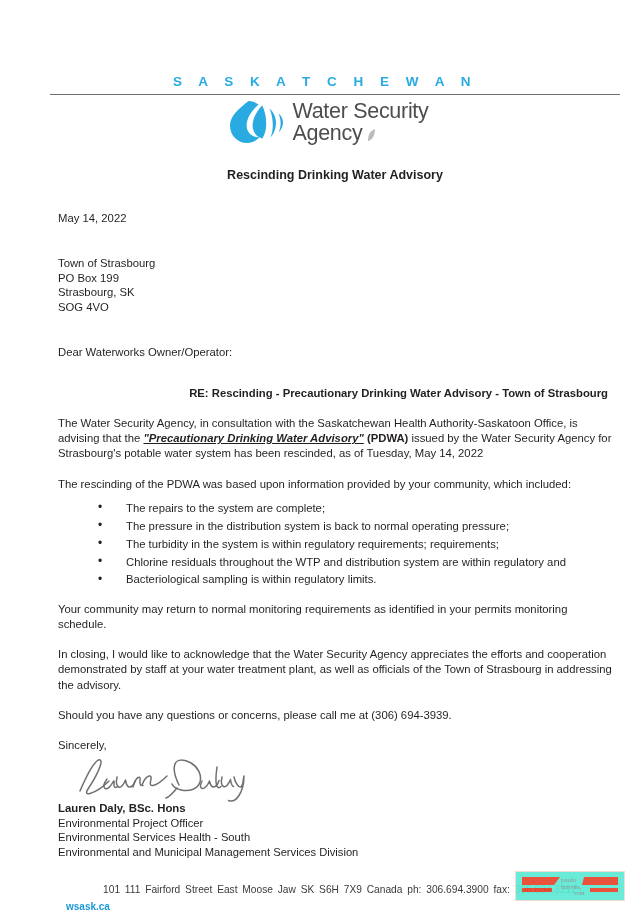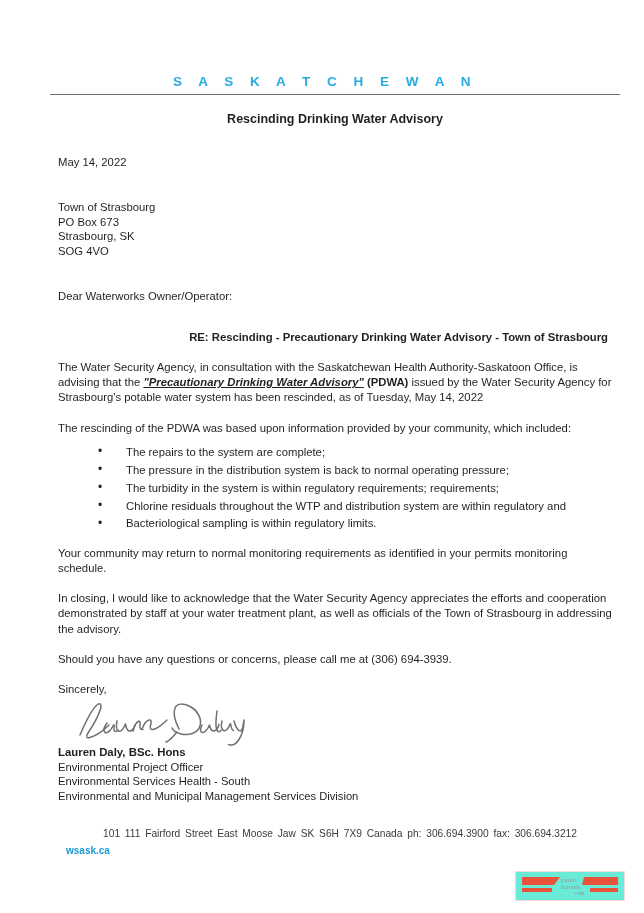--- a/index.html
+++ b/index.html
@@ -204,31 +204,49 @@
 </style>
 </head>
 <body>
 
 <div class="page">
 
   <div class="header">
     <div class="province-word">S A S K A T C H E W A N</div>
     <div class="header-rule"></div>
 
+    <div class="logo-block">
+      <span class="logo-mark">
+        <svg class="logo-mark" viewBox="0 0 58 47" xmlns="http://www.w3.org/2000/svg" aria-hidden="true">
+          <path d="M22.5 2 C13 9.5 4 17 4 26.5 C4 36.5 11.5 44 21 44 C26 44 30.5 41.8 33.4 38.3 C26.5 38.9 20.6 33.6 20.6 26.6 C20.6 18.8 25.8 11.5 32.5 5.6 C29.8 3.4 26.3 2 22.5 2 Z" fill="#29abe2"></path>
+          <path d="M36.2 6.2 C30.6 12.4 26.6 19.3 26.6 26.6 C26.6 33.2 30.8 38.4 36.4 39.6 C38.9 35.6 40.2 30.8 40.2 25.6 C40.2 18.4 38.9 11.8 36.2 6.2 Z" fill="#29abe2"></path>
+          <path d="M43.6 9.5 C45.7 14.6 46.8 20.2 46.8 25.9 C46.8 30.7 45.9 35.2 44.2 39 C47.8 35.1 50 29.6 50 23.6 C50 18.3 47.6 13.2 43.6 9.5 Z" fill="#29abe2"></path>
+          <path d="M52.5 14.2 C53.9 17.4 54.6 20.8 54.6 24.2 C54.6 27.5 53.9 30.6 52.7 33.4 C55.4 30.8 57 27.3 57 23.6 C57 20.1 55.3 16.7 52.5 14.2 Z" fill="#29abe2"></path>
+        </svg>
+      </span>
+      <span class="logo-text">
+        <span>Water Security</span>
+        <span class="l2">
+          <span>Agency</span><span class="logo-tm"><svg width="11" height="13" viewBox="0 0 11 13" xmlns="http://www.w3.org/2000/svg" aria-hidden="true">
+                <path d="M2 12 C2 6 4 2 9 0 C9 6 6.5 11 2 12 Z" fill="#b9bbbd"></path>
+              </svg></span>
+        </span>
+      </span>
+    </div>
   </div>
 
   <div class="doc-title">Rescinding Drinking Water Advisory</div>
 
   <div class="body-area">
 
     <div class="date-line">May 14, 2022</div>
 
     <div class="address">
       <div>Town of Strasbourg</div>
-      <div>PO Box 673</div>
+      <div>PO Box 199</div>
       <div>Strasbourg, SK</div>
       <div>SOG 4VO</div>
     </div>
 
     <div class="salutation">Dear Waterworks Owner/Operator:</div>
 
     <div class="re-line">RE: Rescinding - Precautionary Drinking Water Advisory - Town of Strasbourg</div>
 
     <p class="para"><span>The Water Security Agency, in consultation with the Saskatchewan Health Authority-Saskatoon Office, is advising that the </span><span class="pdwa-phrase">"Precautionary Drinking Water Advisory"</span><span class="bold"> (PDWA)</span><span> issued by the Water Security Agency for Strasbourg's potable water system has been rescinded, as of Tuesday, May 14, 2022</span></p>
 

